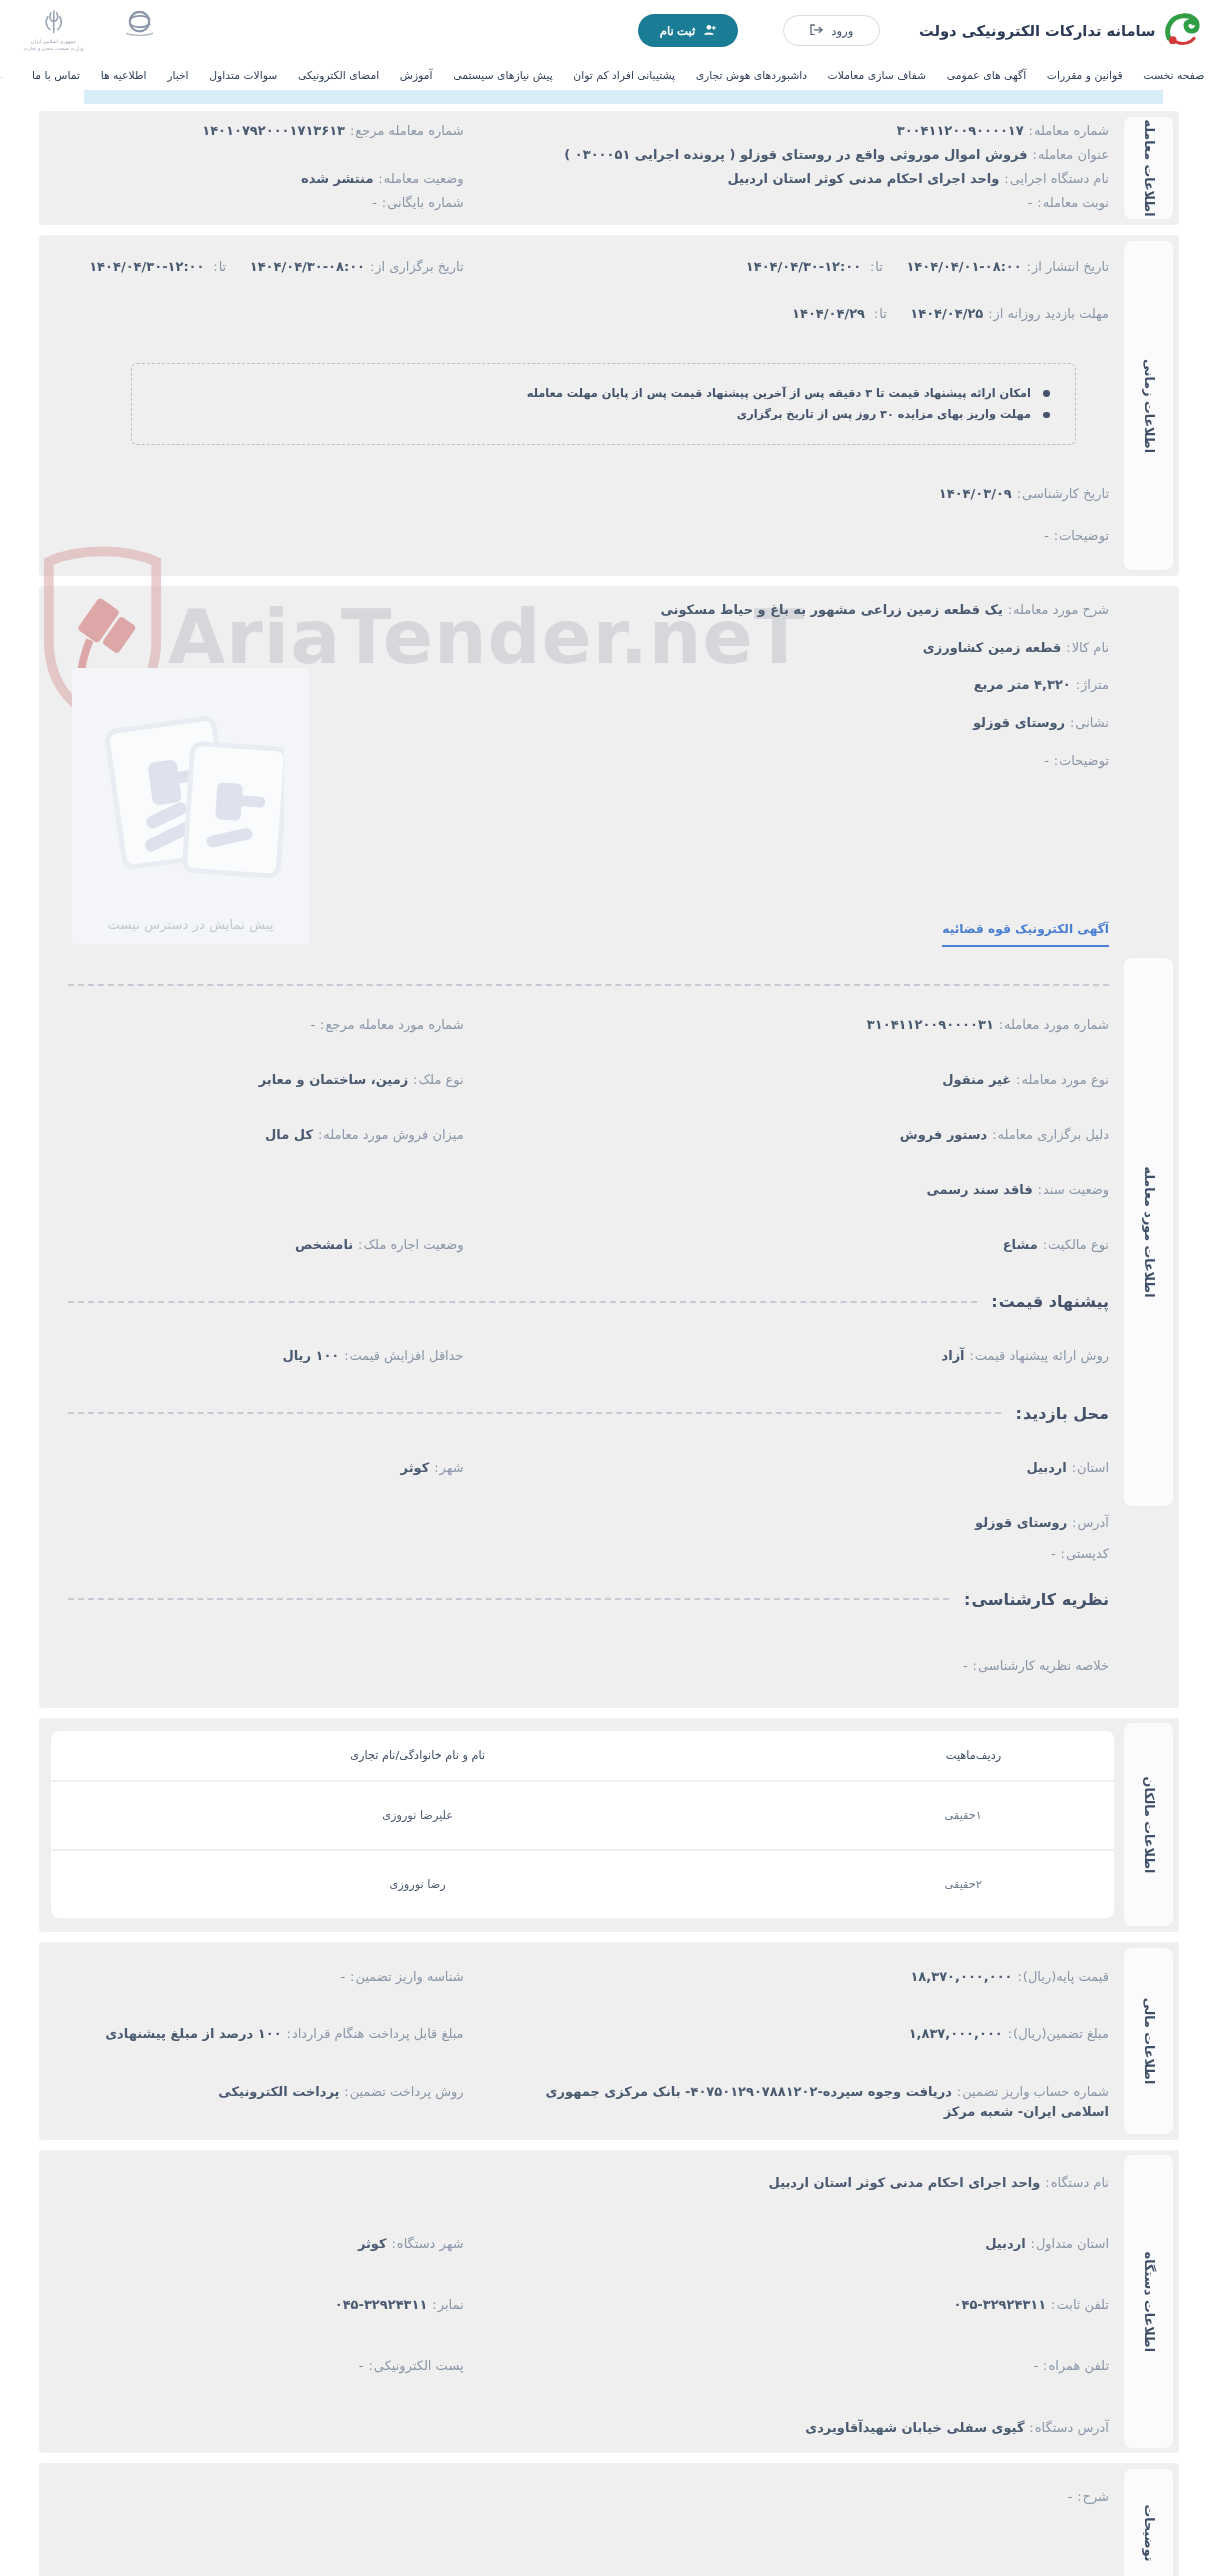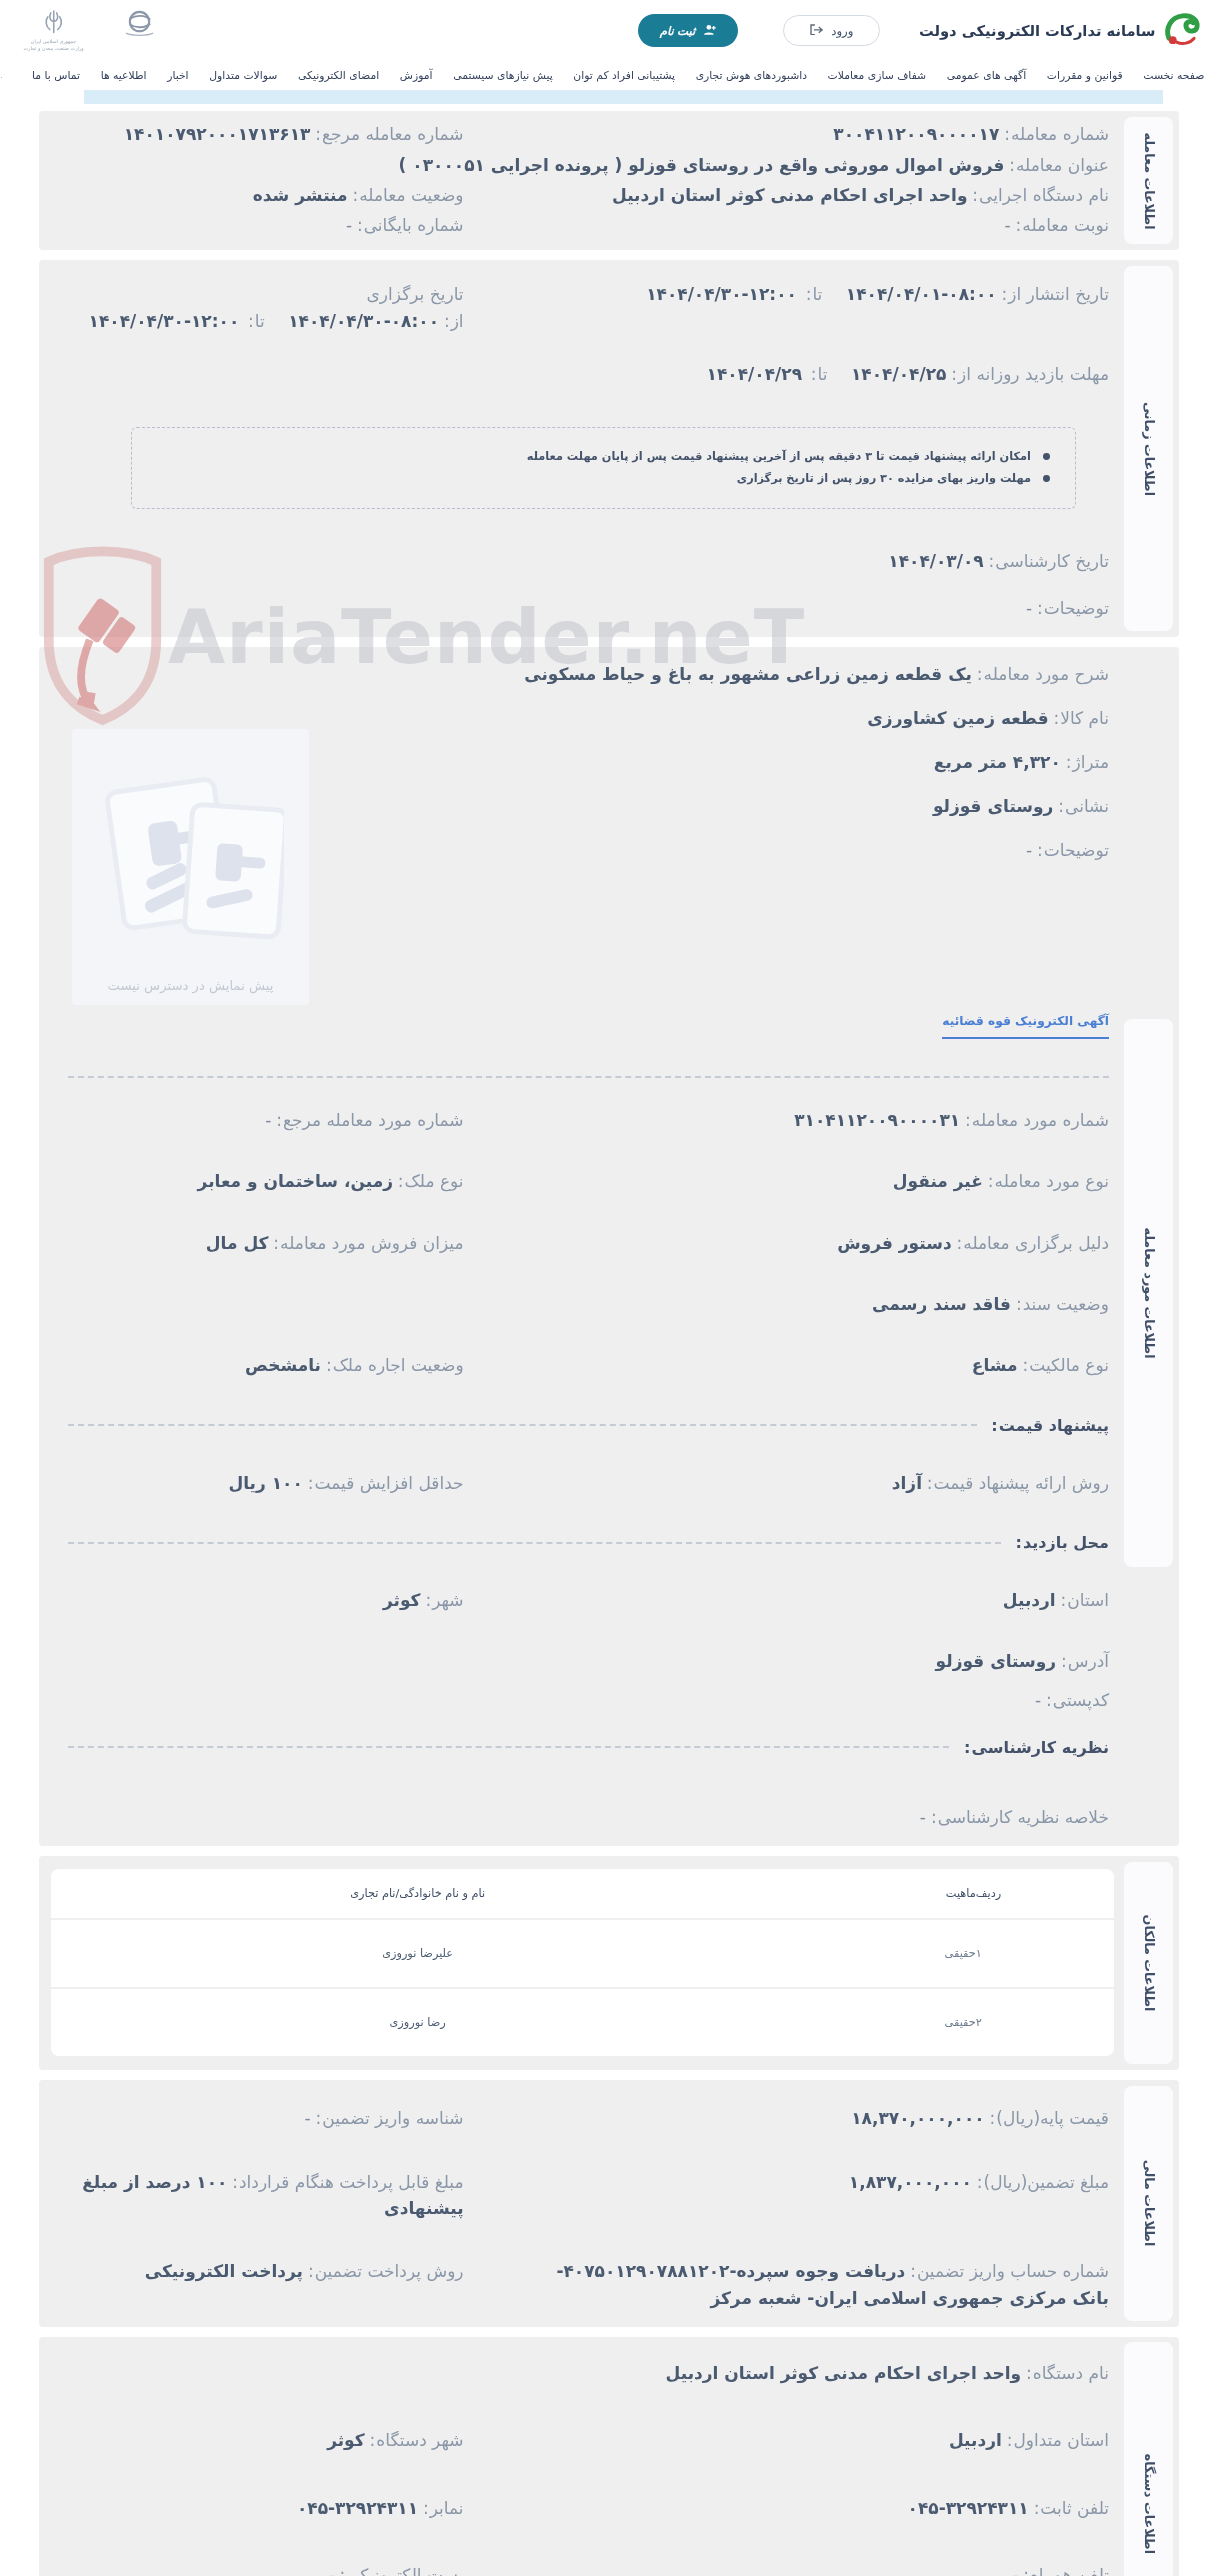--- a/index.html
+++ b/index.html
@@ -10,37 +10,37 @@
     direction: rtl;
     color: #7d8b9c;
   }
   
   .hdr { display:flex; align-items:center; justify-content:space-between; height:61px; padding:0 15.7px; background:#fff; }
   .hdr-right { display:flex; align-items:center; gap:39px; }
   .brand { display:flex; align-items:center; gap:7.8px; }
   .brand-title { font-size:14.7px; font-weight:bold; color:#2b3a55; }
   .hdr-btns { display:flex; align-items:center; gap:45px; }
   .btn-login { display:flex; align-items:center; gap:7.8px; border:1px solid #d5dbe3; border-radius:19.6px; padding:7.8px 25.5px; color:#3d4d66; font-size:11.7px; background:#fff; cursor:pointer; }
-  .btn-register { display:flex; align-items:flex-end; gap:7.8px; border:none; border-radius:19.6px; padding:9.8px 21.5px; color:#fff; font-size:11.7px; font-weight:bold; background:#1b7c96; cursor:pointer;font-style:italic; }
+  .btn-register { display:flex; align-items:flex-end; gap:7.8px; border:none; border-radius:19.6px; padding:9.8px 21.5px; color:#fff; font-size:11.7px; font-weight:bold; background:#1b7c96; cursor:pointer; }
   .hdr-left { display:flex; align-items:flex-start; gap:39px; direction:ltr; padding-left:7.8px; }
   .gov-logo { display:flex; flex-direction:column; align-items:center; gap:2px; }
   .gov-caption { font-size:4.9px; color:#9aa5b5; text-align:center; line-height:1.4; direction:rtl; }
   
   .nav { display:flex; align-items:center; height:29px; padding:0 13.7px; gap:20.6px; font-size:10.8px; background:#fff; }
   .nav a { color:#33415c; text-decoration:none; white-space:nowrap; cursor:pointer; }
   .nav-date { margin-right:auto; color:#33415c; white-space:nowrap; background:#fff; padding:3.9px 9.8px 9.8px 2px; position:relative; z-index:2; }
   .strip { height:13.7px; background:#d9edf8; margin:0 55px 7.8px 84px; }
   
   .main { margin:0 39px; position:relative; }
   .card { position:relative; background:#efefef; border-radius:3.9px; margin-bottom:9.8px; }
   .card .vtab { position:absolute; top:5.9px; bottom:5.9px; right:5.9px; width:49px; background:#fbfbfd; border-radius:7.8px; z-index:4; }
   .card .vtab span { position:absolute; top:50%; left:50%; transform:translate(-50%,-50%) rotate(90deg); white-space:nowrap; font-size:12.7px; font-weight:bold; color:#3f4f68; letter-spacing:0.5px; }
   .card .body { position:relative; z-index:3; padding:15.7px 70px 15.7px 29px; }
   
-  .f { font-size:17px; line-height:1.55; }
+  .f { font-size:13px; line-height:1.55; }
   .lbl { color:#8a97a8; }
   .lbl::after { content:":"; margin-left:4.9px; margin-right:1px; }
   .val { color:#7d8b9c; }
   .b { font-weight:bold; color:#4a5a70; }
   .num { direction:ltr; unicode-bidi:isolate; }
   .taa { margin:0 23.5px 0 3.9px; }
   .row { display:flex; }
   .c-r { width:62%; }
   .c-l { width:38%; }
   .tight .row { margin-bottom:3.9px; }

